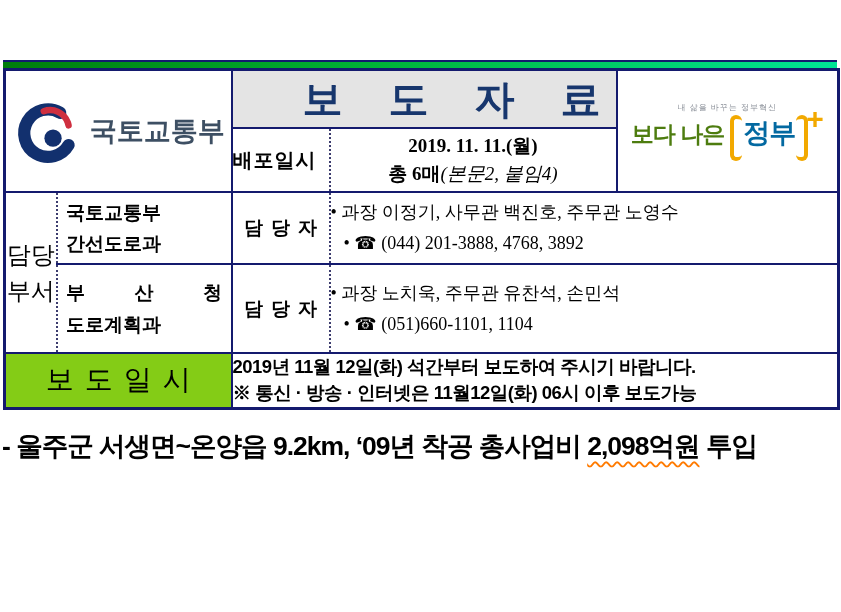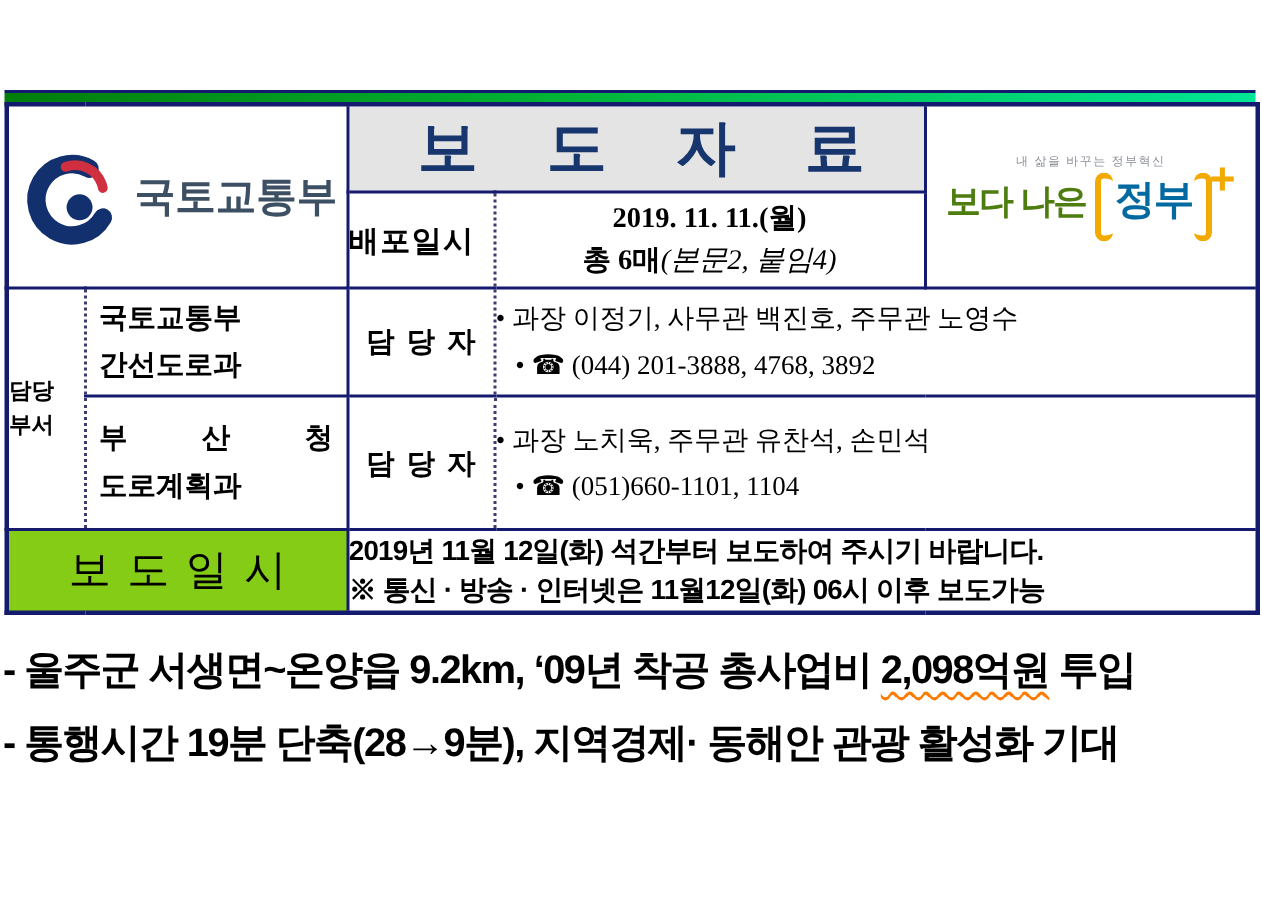--- a/index.html
+++ b/index.html
@@ -14,37 +14,37 @@
   
   table.hdr{border-collapse:collapse;table-layout:fixed;width:834px;margin-left:3px;
     border:3px solid #141a6e;}
   table.hdr td{border:2px solid #141a6e;padding:0;vertical-align:middle;overflow:hidden;}
 
   .logo-cell{background:#fff;}
   .molit-logo{display:flex;align-items:center;justify-content:center;gap:6px;}
   .ministry-name{font-size:27px;font-weight:800;color:#3d4f63;letter-spacing:0px;}
 
   .title-cell{background:#e4e4e4;text-align:center;}
-  .pr-title{font-size:40px;font-weight:900;color:#17366d;letter-spacing:46px;padding-left:46px;line-height:56px;white-space:nowrap;}
+  .pr-title{font-size:40px;font-weight:900;color:#17366d;letter-spacing:46px;padding-left:70px;line-height:56px;white-space:nowrap;}
 
   .bg-cell{background:#fff;text-align:center;}
   .bg-tag{font-size:8px;color:#8a8f98;letter-spacing:1px;margin-bottom:2px;}
   .bg-main{white-space:nowrap;}
   .bg-t1{font-size:23px;font-weight:900;color:#4d7c0f;letter-spacing:-1px;}
   .bg-t2{font-size:27px;font-weight:900;color:#0369a1;letter-spacing:-1px;}
   .brk{display:inline-block;width:8px;height:38px;vertical-align:middle;border:4px solid #f2a900;border-radius:6px;}
   .brk.l{border-right:none;margin:0 1px 0 6px;}
   .brk.r{border-left:none;margin-left:1px;}
   .bg-plus{display:inline-block;font-size:30px;font-weight:900;color:#f2a900;position:relative;top:-13px;margin-left:-2px;}
 
   .lbl-cell{font-family:"Liberation Serif",serif;font-weight:700;font-size:20px;text-align:left;letter-spacing:1px;border-right:2px dotted #3c3c6e !important;}
   .date-cell{text-align:center;font-family:"Liberation Serif",serif;font-weight:700;font-size:19px;line-height:1.5;border-left:2px dotted #3c3c6e !important;}
   .d2-rest{font-weight:500;font-style:italic;}
 
-  .dept-hd{font-family:"Liberation Serif",serif;font-weight:700;font-size:15px;line-height:1.5;border-right:2px dotted #3c3c6e !important;}
+  .dept-hd{font-family:"Liberation Serif",serif;font-weight:400;font-size:24px;text-align:center;line-height:1.5;border-right:2px dotted #3c3c6e !important;}
   .dept-cell{font-family:"Liberation Serif",serif;font-weight:700;font-size:19px;border-left:2px dotted #3c3c6e !important;}
   .dept-cell .just{width:156px;margin:0 auto;text-align:justify;text-align-last:justify;line-height:1.65;}
   .person-cell{font-family:"Liberation Serif",serif;font-weight:700;font-size:19px;text-align:center;letter-spacing:8px;text-indent:8px;border-right:2px dotted #3c3c6e !important;}
   .contact-cell{font-family:"Liberation Serif",serif;font-size:18px;line-height:1.72;padding:3px 6px 3px 7px;border-left:2px dotted #3c3c6e !important;}
   .contact-cell .tel{padding-left:13px;}
 
   .embargo-lbl{background:#84cc16;font-family:"Liberation Serif",serif;font-size:28px;text-align:center;letter-spacing:11px;text-indent:11px;}
   .embargo-body{font-weight:700;font-size:18.5px;line-height:1.42;padding:2px 4px 2px 8px;letter-spacing:-0.5px;}
 
   
@@ -131,16 +131,15 @@
         <div>2019년 11월 12일(화) 석간부터 보도하여 주시기 바랍니다.</div>
         <div>※ 통신 · 방송 · 인터넷은 11월12일(화) 06시 이후 보도가능</div>
       </td>
     </tr>
   </tbody>
     </table>
 
 
   <div class="subs">
     <div class="subline"><span>- 울주군 서생면~온양읍 9.2km, ‘09년 착공 총사업비 </span><span class="wavy">2,098억원</span><span> 투입</span></div>
-    <div class="subline">- 통행시간 19분 단축(28→9분), 지역경제· 동해안 관광 활성화 기대</div>
   </div>
 
 </div>
 
 </body></html>

